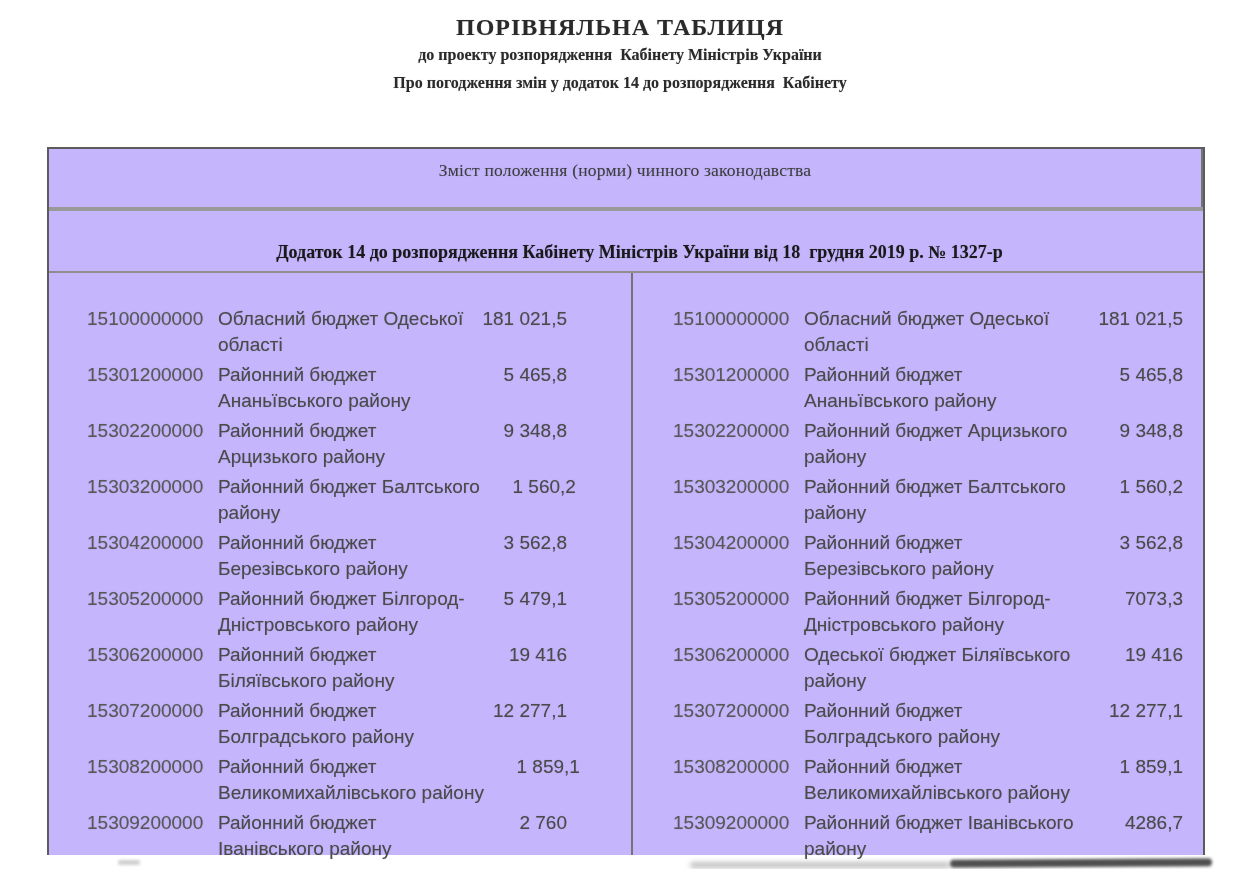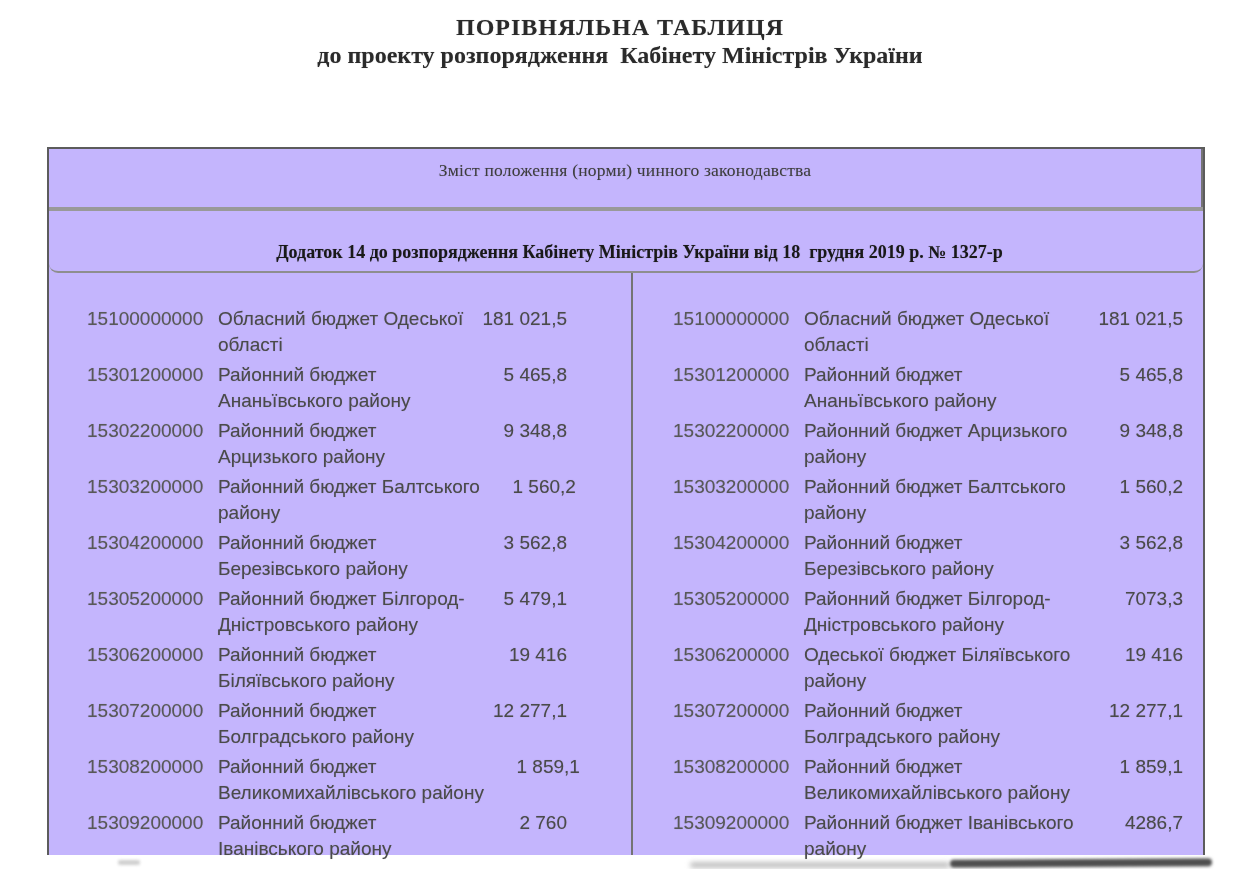--- a/index.html
+++ b/index.html
@@ -14,21 +14,21 @@
 
   
   .doc-title {
     position:absolute; top:13px; left:0; width:100%;
     text-align:center;
     font-family:"Liberation Serif", "DejaVu Serif", serif;
     font-weight:bold;
     color:#2a2a2a;
     text-shadow:0 0 1px rgba(60,60,60,.35);
   }
-  .doc-title .t-line { line-height:28px; font-size:24px; white-space:pre-wrap; }
+  .doc-title .t-line { line-height:28px; font-size:16px; white-space:pre-wrap; }
   .doc-title .t-main { font-size:24px; letter-spacing:1px; }
 
   
   .comparison-table {
     position:absolute; left:47px; top:147px;
     width:1158px; height:708px;
     box-sizing:border-box;
     border:2px solid #5c5c5c;
     border-bottom:none;
     background:#c4b5fd;
@@ -56,21 +56,20 @@
     height:62px;
     border-bottom:2px solid #8e8e8e;
     text-align:center;
     padding-top:10px;
     font-family:"Liberation Serif", "DejaVu Serif", serif;
     font-weight:bold;
     font-size:18px;
     color:#191919;
     white-space:pre-wrap;
     text-shadow:0 0 1px rgba(40,40,40,.35);
-    border-radius:9px;
   }
 
   .tbody { display:flex; height:582px; overflow:visible; }
   .col {
     box-sizing:border-box;
     padding-top:33px;
     overflow:visible;
   }
   .col-left  { width:584px; border-right:2px solid #747474; padding-left:38px; padding-right:64px; }
   .col-right { flex:1; padding-left:40px; padding-right:20px; }
@@ -106,20 +105,21 @@
   }
 </style>
 </head>
 <body>
 
 <div class="page">
 
   <header class="doc-title">
     <div class="t-line t-main">ПОРІВНЯЛЬНА ТАБЛИЦЯ</div>
     <div class="t-line">до проекту розпорядження  Кабінету Міністрів України</div>
+    <div class="t-line">Про погодження змін у додаток 14 до розпорядження  Кабінету</div>
   </header>
 
   <div class="comparison-table">
 
     <div class="thead">
       <div class="th th-left">Зміст положення (норми) чинного законодавства</div>
     </div>
 
     <div class="section-row">
       <span>Додаток 14 до розпорядження Кабінету Міністрів України від 18  грудня 2019 р. № 1327-р</span>

